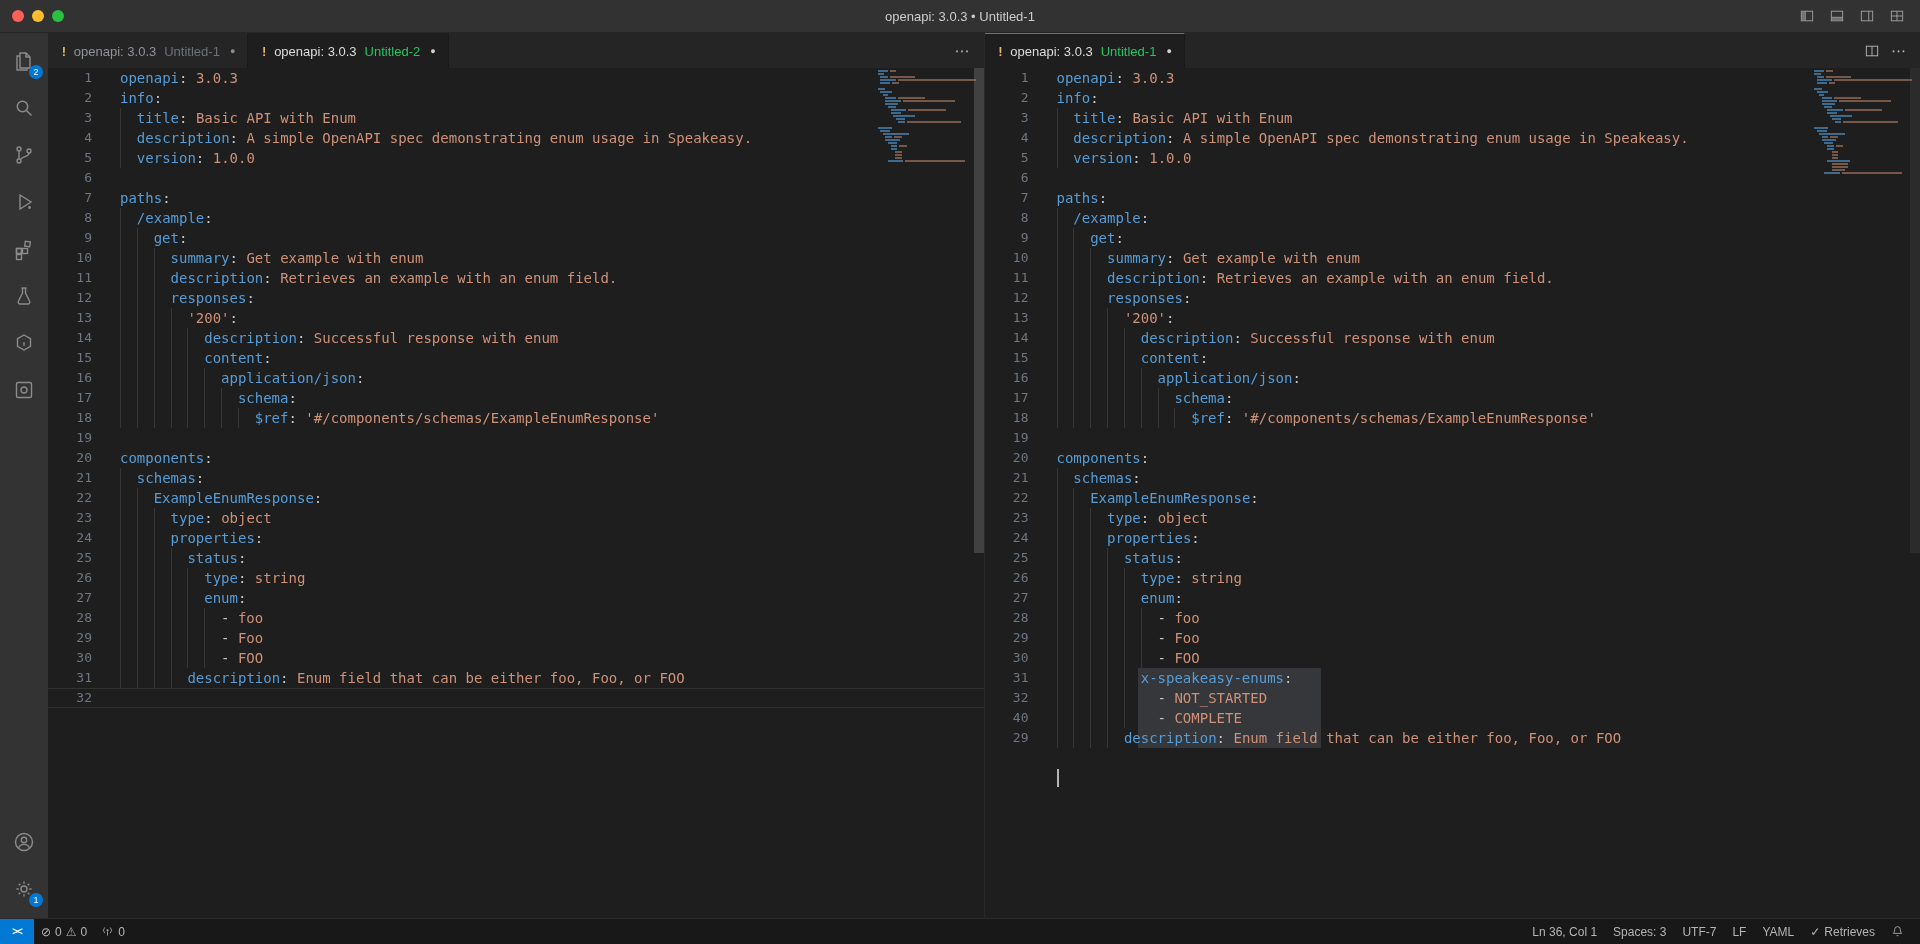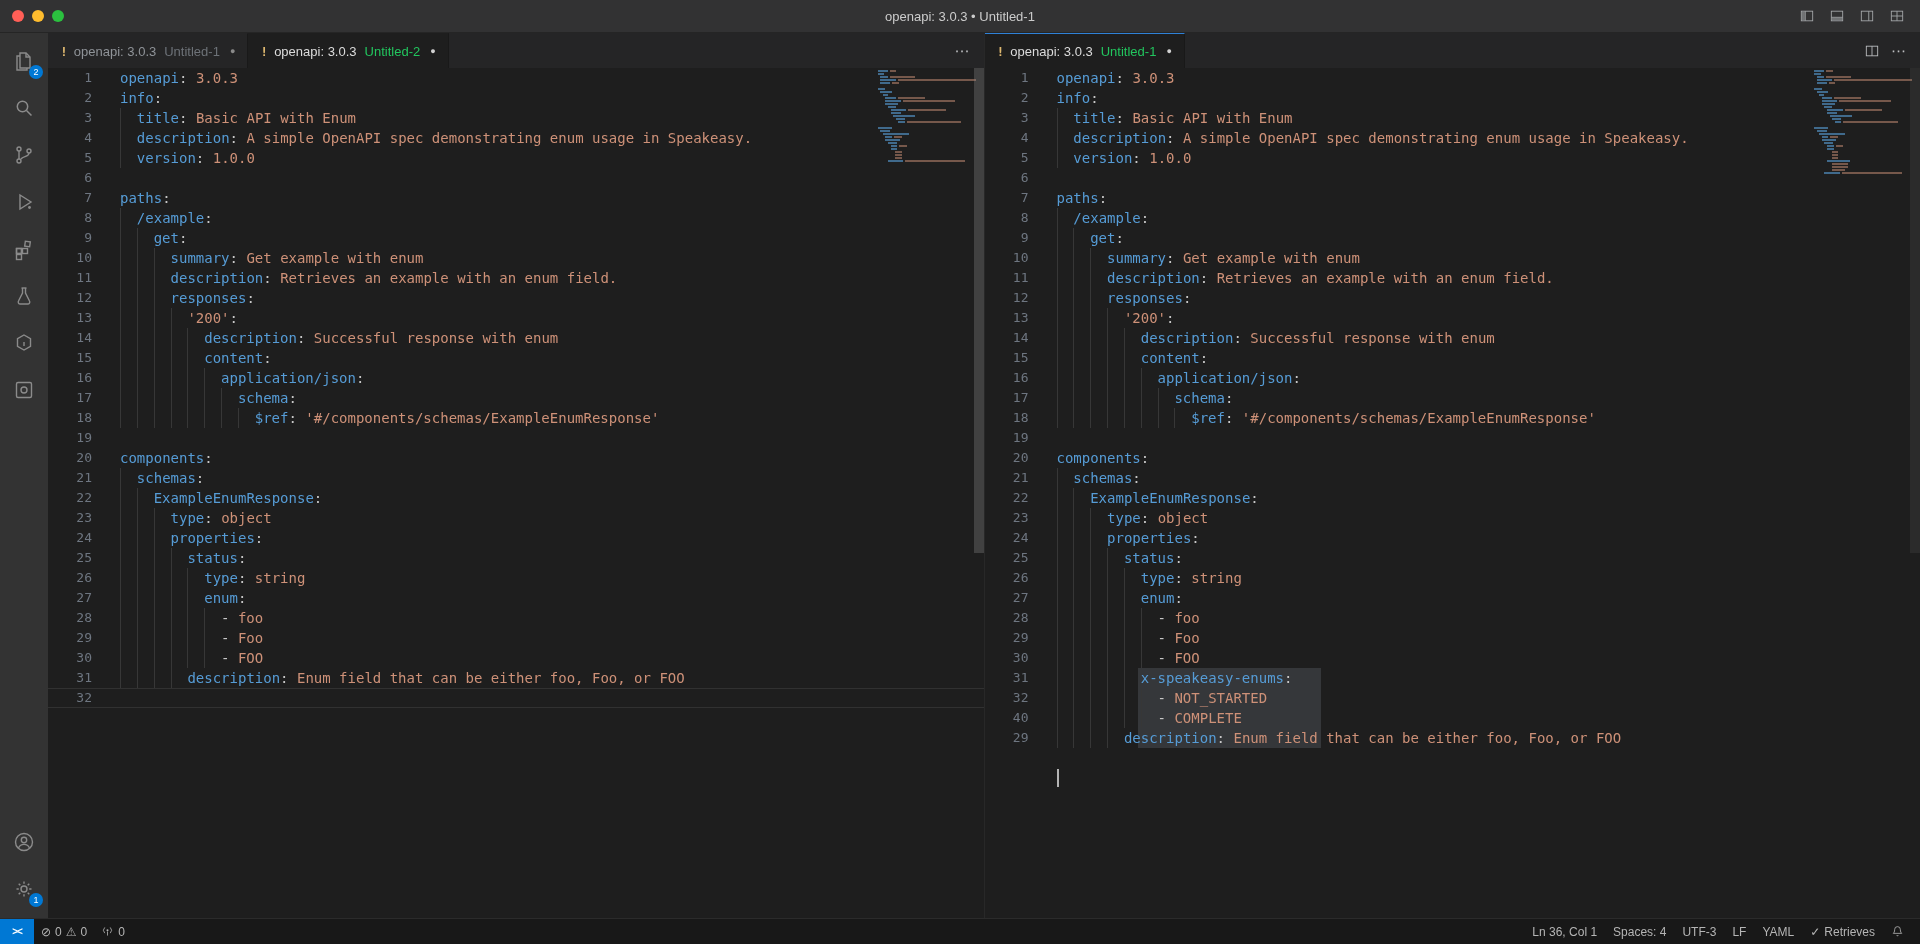--- a/index.html
+++ b/index.html
@@ -823,24 +823,24 @@
             <path d="M8 8v5"></path>
           </svg>
       </span>
       <span>0</span>
     </div>
     <div class="sb-right">
       <div class="sb-item">
           <span>Ln 36, Col 1</span>
         </div>
       <div class="sb-item">
-          <span>Spaces: 4</span>
+          <span>Spaces: 3</span>
         </div>
       <div class="sb-item">
-          <span>UTF-3</span>
+          <span>UTF-7</span>
         </div>
       <div class="sb-item">
           <span>LF</span>
         </div>
       <div class="sb-item">
           <span>YAML</span>
         </div>
       <div class="sb-item">
         <span class="sb-glyph">✓</span>
         <span>Retrieves</span>

